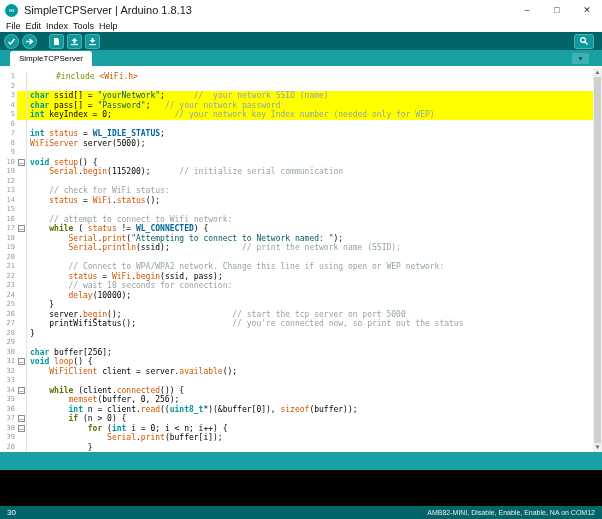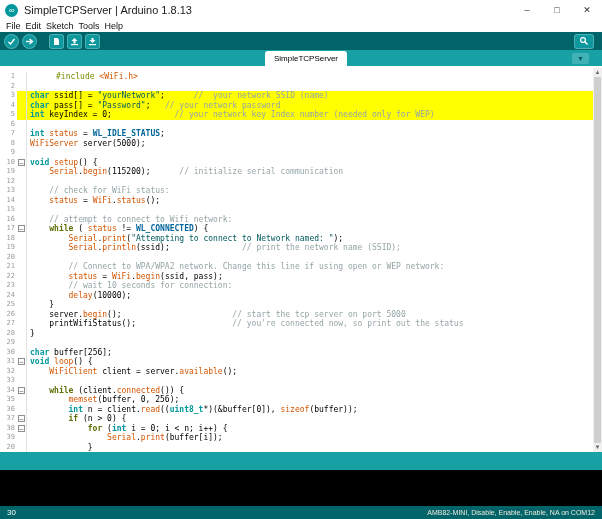--- a/index.html
+++ b/index.html
@@ -24,21 +24,21 @@
   .tb-btn{width:15px;height:15px;flex:none;display:flex;align-items:center;justify-content:center;
     background:var(--button-bg);border:1px solid rgba(255,255,255,0.25);margin-right:3px;}
   .tb-btn.circle{border-radius:50%;}
   .tb-btn.square{border-radius:3px;}
   .tb-btn.gap{margin-left:9px;}
   .tb-btn svg{display:block;}
   .serial-btn{margin-left:auto;margin-right:8px;width:20px;height:15px;border-radius:3px;
     background:var(--button-bg);border:1px solid rgba(255,255,255,0.25);
     display:flex;align-items:center;justify-content:center;}
   
-  .tabbar{height:16px;background:var(--tabbar-bg);position:relative;display:flex;align-items:flex-end;justify-content:center;}
+  .tabbar{height:16px;background:var(--tabbar-bg);position:relative;display:flex;align-items:flex-end;}
   .tab{margin-left:10px;height:15px;background:#fff;border-radius:3px 3px 0 0;
     font-size:8px;color:#000;padding:0 9px;display:flex;align-items:center;}
   .tab-dd{position:absolute;right:13px;top:3px;width:17px;height:11px;border-radius:2px;
     background:rgba(255,255,255,0.18);display:flex;align-items:center;justify-content:center;
     color:#045a5d;font-size:7px;line-height:1;}
   
   .editor{position:absolute;top:68px;left:0;width:602px;height:384px;background:#fff;overflow:hidden;}
   .code-area{position:absolute;left:0;top:0;right:9px;bottom:0;padding-top:4px;overflow:hidden;}
   .row{display:flex;height:9.5px;line-height:9.5px;white-space:pre;}
   .row.hl{background:var(--highlight);}
@@ -83,21 +83,21 @@
     <div class="win-controls">
         <div class="win-btn">–</div>
         <div class="win-btn">□</div>
         <div class="win-btn">✕</div>
       </div>
   </div>
 
   <div class="menubar">
       <span class="menu-item">File</span>
       <span class="menu-item">Edit</span>
-      <span class="menu-item">Sketch</span>
+      <span class="menu-item">Index</span>
       <span class="menu-item">Tools</span>
       <span class="menu-item">Help</span>
     </div>
 
   <div class="toolbar">
 
   <div class="tb-btn circle">
         <span>
           <svg width="9" height="9" viewBox="0 0 9 9">
             <polyline points="1.5,5 3.5,7 7.5,2" fill="none" stroke="#fff" stroke-width="1.4"></polyline>

